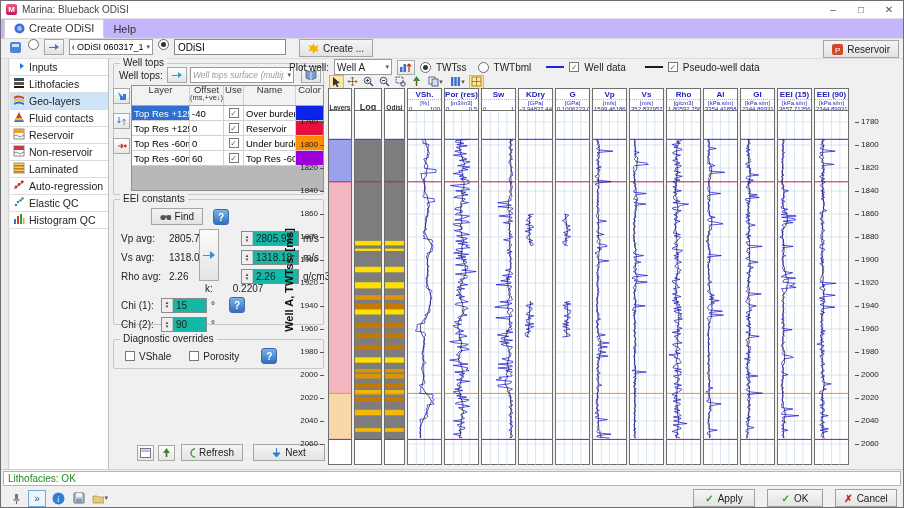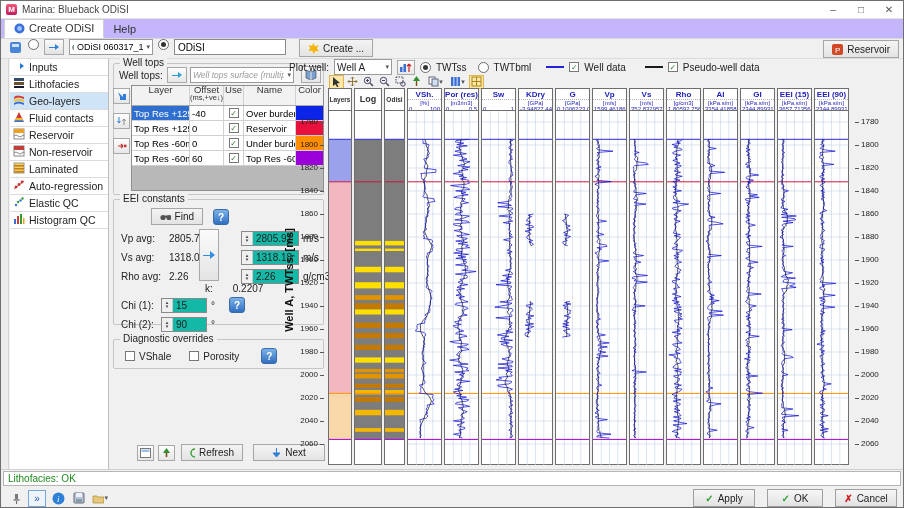--- a/index.html
+++ b/index.html
@@ -55,21 +55,21 @@
 
 .ctl-row{position:absolute;left:288px;top:0px;height:16px;display:flex;align-items:center;gap:5px;font-size:10px;color:#222}
 .ptool-row{position:absolute;left:328px;top:15px;height:15px;display:flex;align-items:center;gap:1px}
 .ptool{width:15px;height:14px;display:flex;align-items:center;justify-content:center;border:1px solid transparent}
 .ptool.active{background:#fde8a8;border-color:#e0b550}
 .line-sample{width:18px;height:2px;display:inline-block}
 .tracks{position:absolute;left:327px;top:29px;display:flex;gap:2px}
 .track{display:flex;flex-direction:column}
 .thead{height:23px;border:1px solid #6e6e6e;background:#fff;display:flex;flex-direction:column;justify-content:space-between;overflow:hidden}
 .tname{font-size:8px;font-weight:bold;color:#2222bb;text-align:center;line-height:9px;border-bottom:1px dotted #b5b5b5;padding-top:1px;white-space:nowrap}
-.tname.plain{color:#333;border-bottom:none;padding-top:6px}
+.tname.plain{color:#333;border-bottom:none;padding-top:14px}
 .tunit{font-size:6px;color:#2222bb;text-align:center;line-height:6px;white-space:nowrap}
 .tscale{display:flex;justify-content:space-between;font-size:6px;color:#2222bb;line-height:7px;padding:0 1px;white-space:nowrap}
 .tbody{height:354px;border:1px solid #6e6e6e;border-top:none;background:#fff}
 .axis{position:absolute;top:52px;width:30px;height:354px;font-size:8px;color:#222}
 .axis .tick-label{position:absolute;white-space:nowrap}
 .axis-label{position:absolute;left:228px;top:215px;width:120px;text-align:center;font-weight:bold;font-size:11px;color:#111;transform:rotate(-90deg)}
 
 .statusbar{position:absolute;left:0;right:0;top:468px;height:18px;background:#f0f0f0;border-top:1px solid #d0d0d0;padding:1px 2px}
 .status-box{height:15px;background:#fff;border:1px solid #b5b5b5;display:flex;align-items:center;padding-left:4px;font-size:10px;color:#1d8a1d}
 .bottombar{position:absolute;left:0;right:0;top:486px;height:22px;background:#f0f0f0;display:flex;align-items:center;padding:0 6px;gap:3px}

